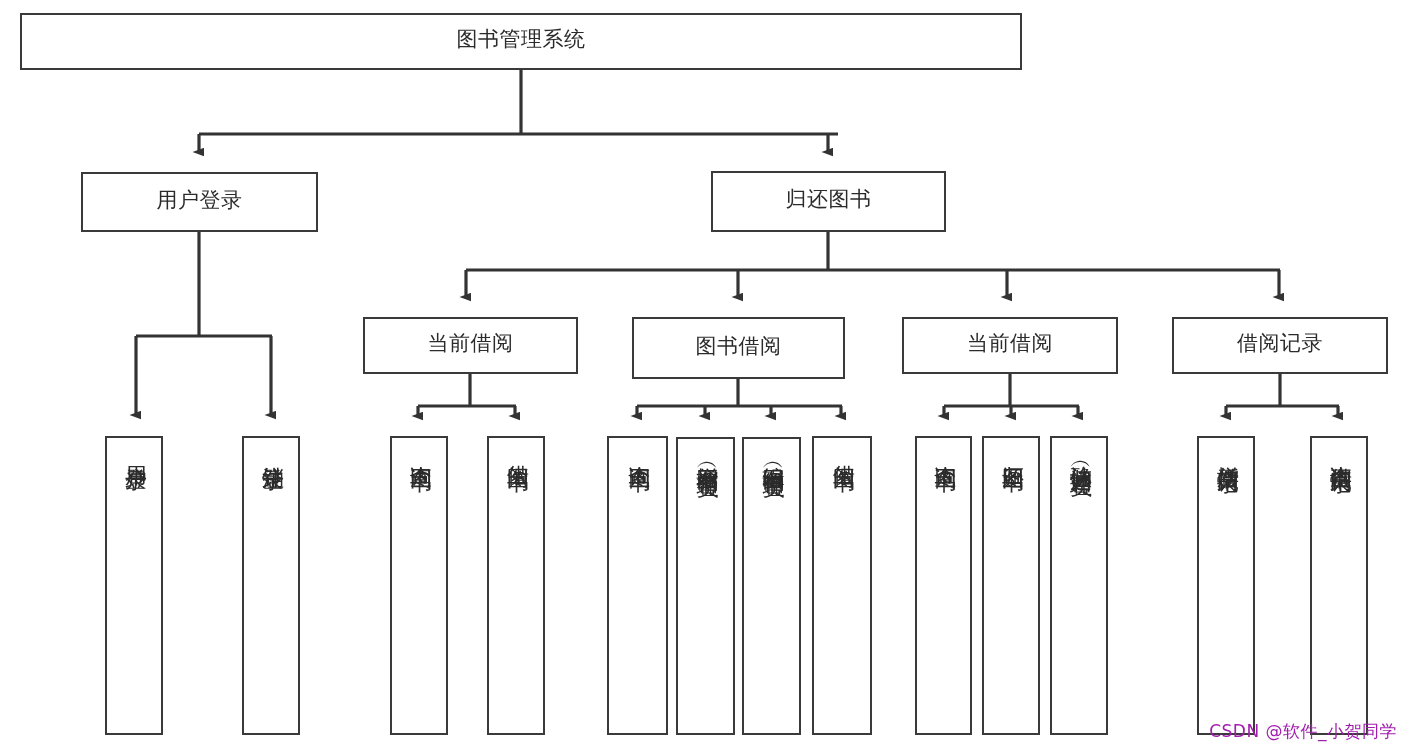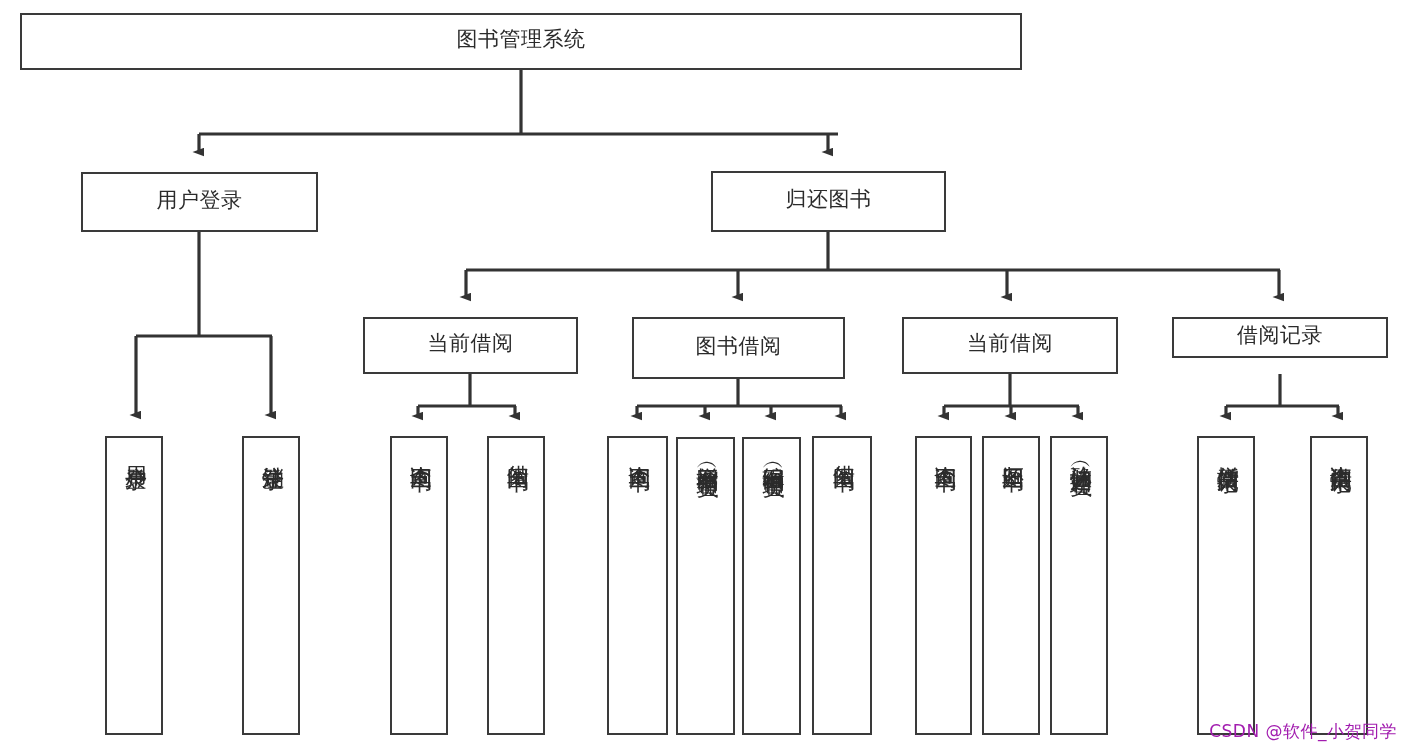--- a/index.html
+++ b/index.html
@@ -141,21 +141,21 @@
   </div>
 
   <div class="node horizontal" style="left:632px; top:317px; width:213px; height:62px;">
     <span class="node-label">图书借阅</span>
   </div>
 
   <div class="node horizontal" style="left:902px; top:317px; width:216px; height:57px;">
     <span class="node-label">当前借阅</span>
   </div>
 
-  <div class="node horizontal" style="left:1172px; top:317px; width:216px; height:41px;">
+  <div class="node horizontal" style="left:1172px; top:317px; width:216px; height:57px;">
     <span class="node-label">借阅记录</span>
   </div>
 
   <div class="node vertical" style="left:105px; top:436px; width:58px; height:299px;">
     <span class="node-label">用户登录</span>
   </div>
 
   <div class="node vertical" style="left:242px; top:436px; width:58px; height:299px;">
     <span class="node-label">注销登录</span>
   </div>

